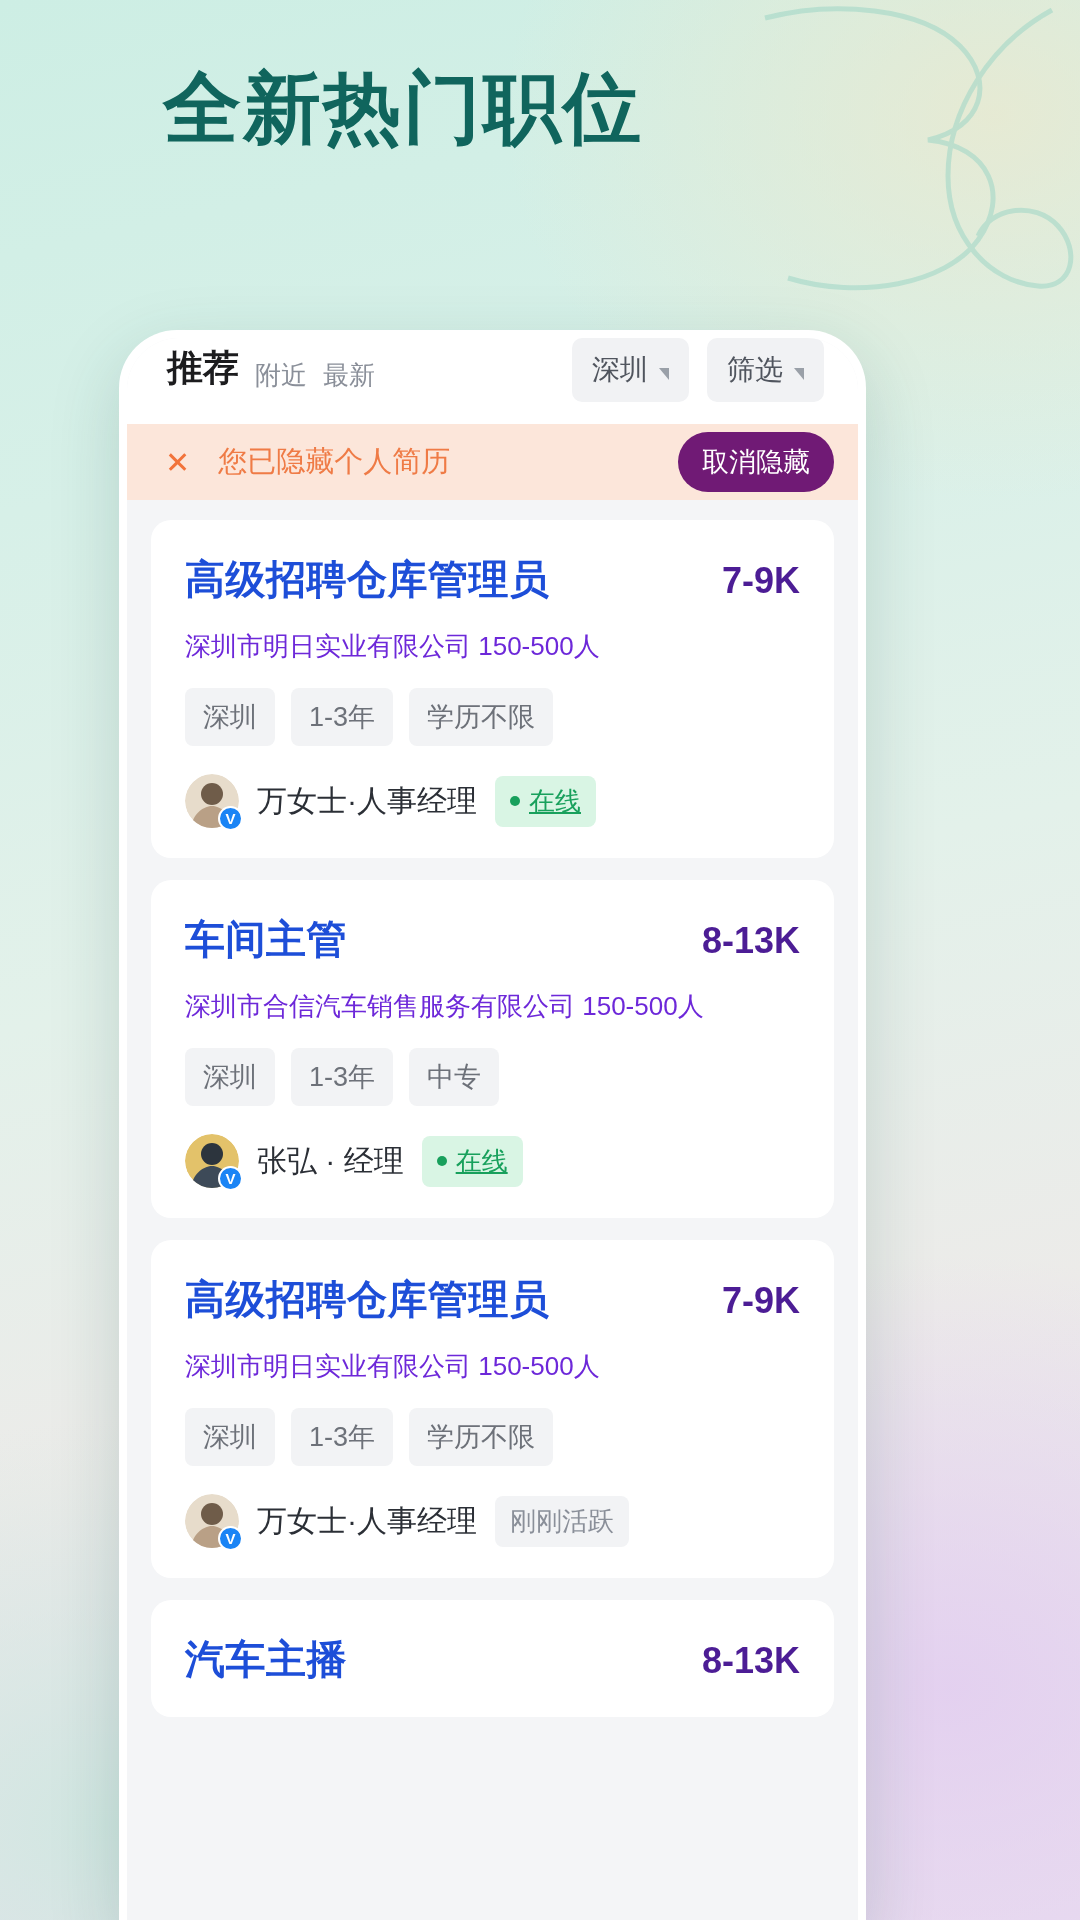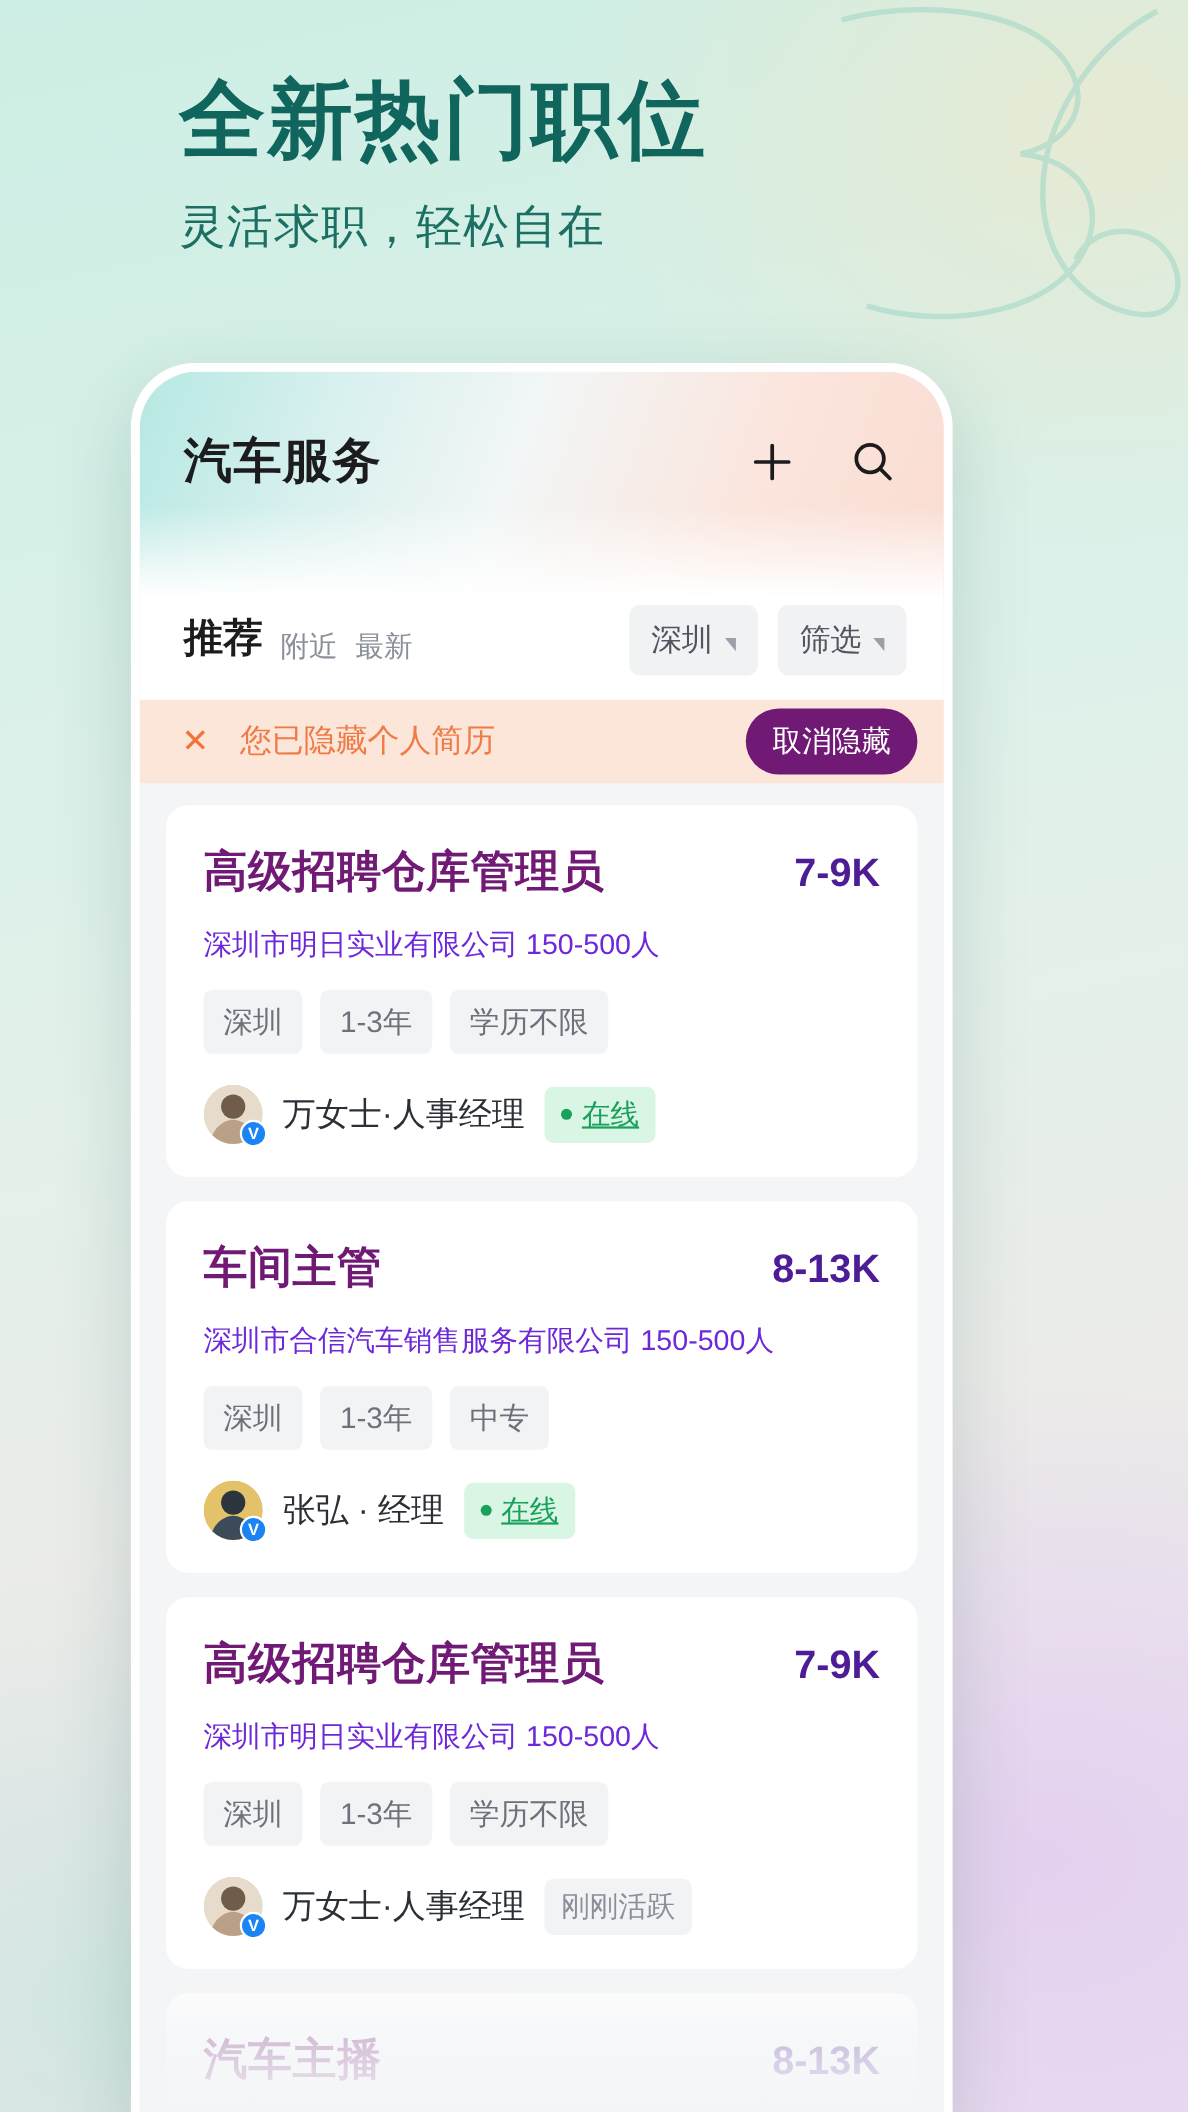--- a/index.html
+++ b/index.html
@@ -100,21 +100,21 @@
     font-size:27px; border-radius:32px; padding:12px 24px; cursor:pointer;
   }
 
   
   .list { padding:20px 24px 0 24px; }
   .card {
     background:#fff; border-radius:20px;
     padding:32px 34px 30px 34px; margin-bottom:22px;
   }
   .card-top { display:flex; align-items:baseline; }
-  .job-title { font-size:40px; font-weight:bold; color:#701a75; letter-spacing:.5px;font-family:Liberation Serif, serif; }
+  .job-title { font-size:40px; font-weight:bold; color:#1d4ed8; letter-spacing:.5px;font-family:Liberation Serif, serif; }
   .salary { margin-left:auto; font-size:36px; font-weight:bold; color:#4c1d95; }
   .company { margin-top:22px; font-size:26px; color:#6d28d9; }
   .tags { margin-top:24px; display:flex; gap:16px; }
   .tag { background:#f2f3f5; border-radius:8px; padding:11px 18px; font-size:27px; color:#6d7179; }
   .rec-row { margin-top:28px; display:flex; align-items:center; gap:18px; }
   .avatar {
     width:54px; height:54px; border-radius:50%;
     position:relative; flex:0 0 auto; overflow:visible;
   }
   .avatar .face { width:54px;height:54px;border-radius:50%; overflow:hidden; }
@@ -142,44 +142,25 @@
 
 <div id="bg"></div>
 
 <svg id="bg-deco" viewBox="0 0 420 330" fill="none">
   <path d="M105 18 C175 0 262 8 300 46 C336 82 322 128 268 140 C330 146 350 196 318 240 C286 284 200 300 128 278" stroke="#9ed6c6" stroke-width="5" fill="none"></path>
   <path d="M392 10 C330 44 288 110 288 176 C288 238 330 282 378 286 C414 289 420 250 398 226 C374 200 330 208 318 236" stroke="#9ed6c6" stroke-width="5" fill="none"></path>
 </svg>
 
 <div class="headline-wrap">
   <div class="headline">全新热门职位</div>
-  <div class="subhead">灵活求职，轻松自在</div>
 </div>
 
 <div id="phone">
   <div id="screen">
 
-    <div class="app-head">
-      <div class="head-row">
-        <div class="app-title">汽车服务</div>
-        <div class="head-icons">
-          <div class="icon-btn">
-            <svg width="44" height="44" viewBox="0 0 44 44">
-                <path d="M22 7 V37 M7 22 H37" stroke="#1c1c1e" stroke-width="3.4" stroke-linecap="round"></path>
-              </svg>
-          </div>
-          <div class="icon-btn">
-            <svg width="44" height="44" viewBox="0 0 44 44">
-                <circle cx="19" cy="19" r="12.5" stroke="#1c1c1e" stroke-width="3.4" fill="none"></circle>
-                <path d="M28.5 28.5 L37 37" stroke="#1c1c1e" stroke-width="3.4" stroke-linecap="round"></path>
-              </svg>
-          </div>
-        </div>
-      </div>
-    </div>
 
     <div class="tabbar">
       <div class="tabs">
         <div class="tab active">推荐</div>
         <div class="tab">附近</div>
         <div class="tab">最新</div>
       </div>
       <div class="chips">
         <div class="chip">
           <span>深圳</span>

